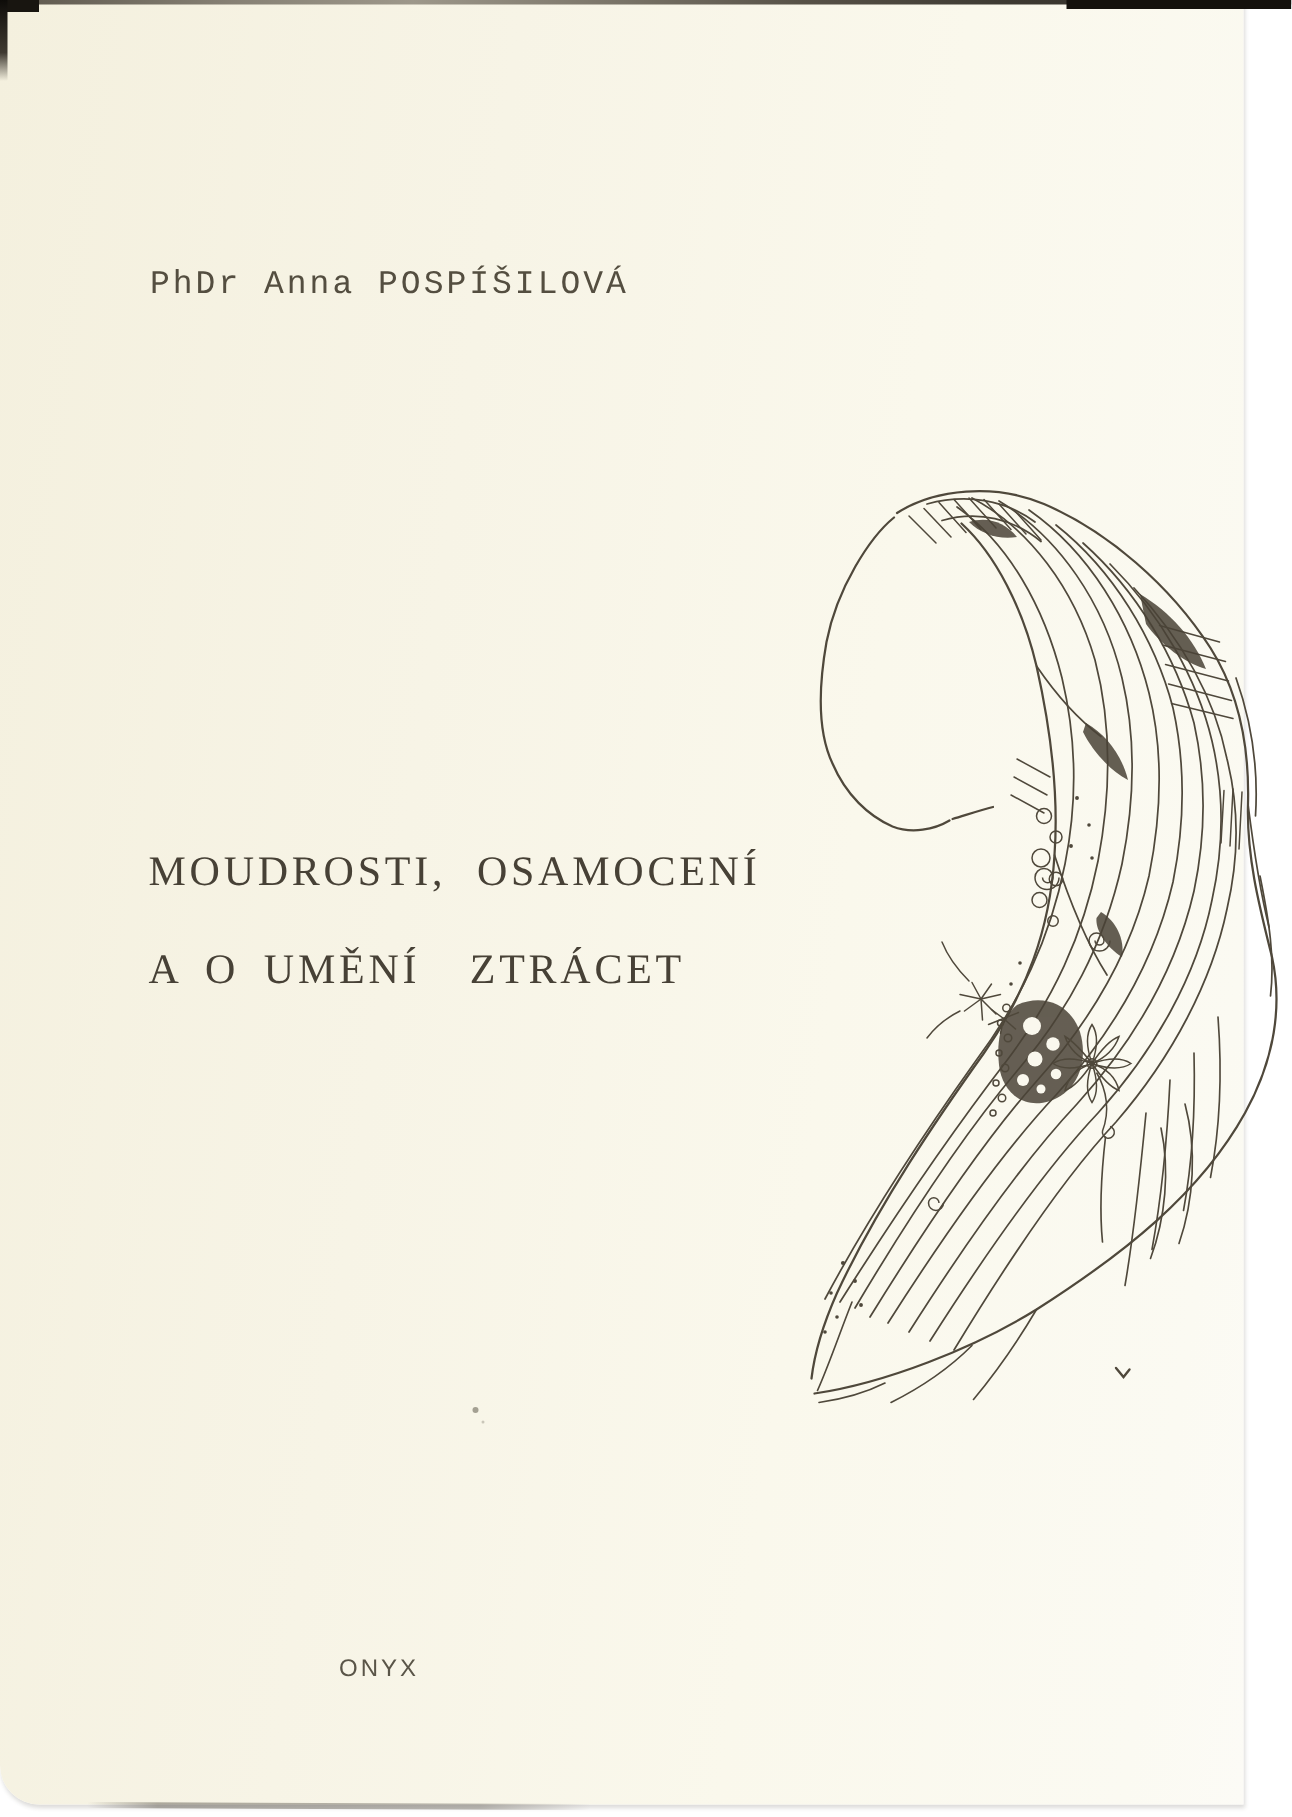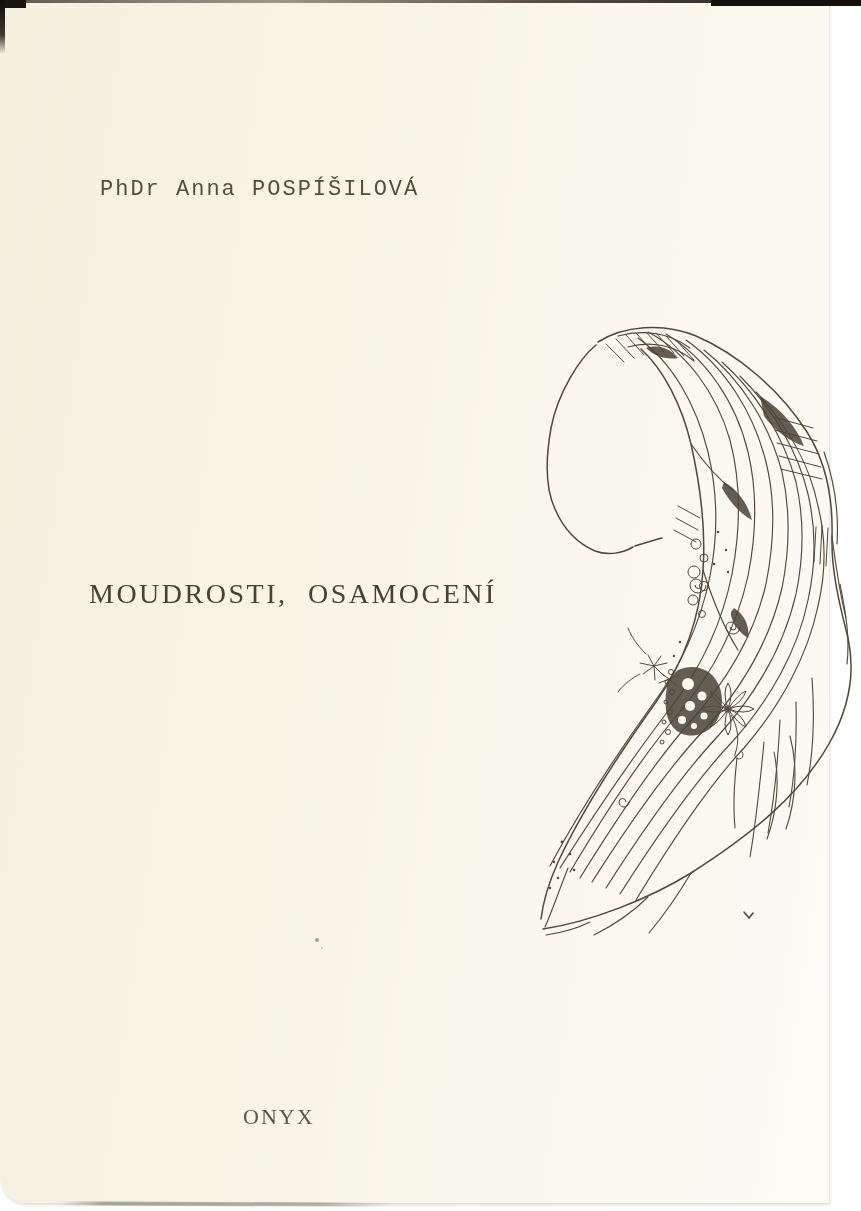--- a/index.html
+++ b/index.html
@@ -27,45 +27,46 @@
   .author{
     position:absolute;left:100px;top:177px;
     font-family:"Liberation Mono","DejaVu Sans Mono",monospace;
     font-size:22px;letter-spacing:2px;color:#544e40;white-space:nowrap;
   }
   .title{
     position:absolute;left:96px;top:385px;
     font-size:41px;letter-spacing:6.5px;color:#4a453b;white-space:nowrap;
   }
   .subtitle{
-    position:absolute;left:89px;
-    font-size:28px;letter-spacing:2.5px;color:#474136;white-space:pre;margin-top:12px;
+    position:absolute;left:99px;
+    font-size:28px;letter-spacing:2.5px;color:#474136;white-space:pre;
   }
   .sub1{top:566px;word-spacing:11px;}
   .sub2{top:631px;word-spacing:7px;}
   .publisher{
-    position:absolute;left:243px;top:1104px;
-    font-family:Liberation Serif, serif;
-    font-size:22px;letter-spacing:2px;color:#5a5548;white-space:nowrap;
+    position:absolute;left:226px;top:1104px;
+    font-family:Liberation Sans, sans-serif;
+    font-size:16px;letter-spacing:2px;color:#5a5548;white-space:nowrap;
   }
   .illustration{position:absolute;left:528px;top:322px;width:330px;height:620px;}
   .speck{position:absolute;left:315px;top:938px;width:4px;height:4px;border-radius:50%;
     background:rgba(95,90,75,.55);box-shadow:5px 8px 0 -1px rgba(95,90,75,.3);}
 </style>
 </head>
 <body>
 
 <div class="scan">
 
   <div class="page">
 
     <div class="author">PhDr Anna POSPÍŠILOVÁ</div>
 
 
     <div class="subtitle sub1">MOUDROSTI, OSAMOCENÍ</div>
+    <div class="subtitle sub2">A O UMĚNÍ  ZTRÁCET</div>
 
     <div class="publisher">ONYX</div>
 
     <svg class="illustration" viewBox="0 0 330 620" xmlns="http://www.w3.org/2000/svg">
 
       <g stroke="#4f483b" fill="none" stroke-width="1.5" stroke-linecap="round" stroke-linejoin="round">
         <path d="M68,23 C52,36 30,70 23,106 C17,140 18,168 27,187 C36,208 51,222 67,229 C80,234 95,231 105,225"></path>
         <path d="M107,224 C117,221 126,218 134,216"></path>
         <path d="M70,20 C95,4 135,0 168,14 C210,32 252,68 279,110 C298,140 305,176 304,214 C303,250 312,284 320,316 C327,348 322,384 302,420 C272,474 221,514 163,551 C121,577 62,600 15,607"></path>
         <path d="M113,27 C136,48 154,84 163,122 C172,162 178,206 175,248 C172,298 156,340 128,380 C98,422 58,480 30,540 C22,558 15,580 13,597"></path>

